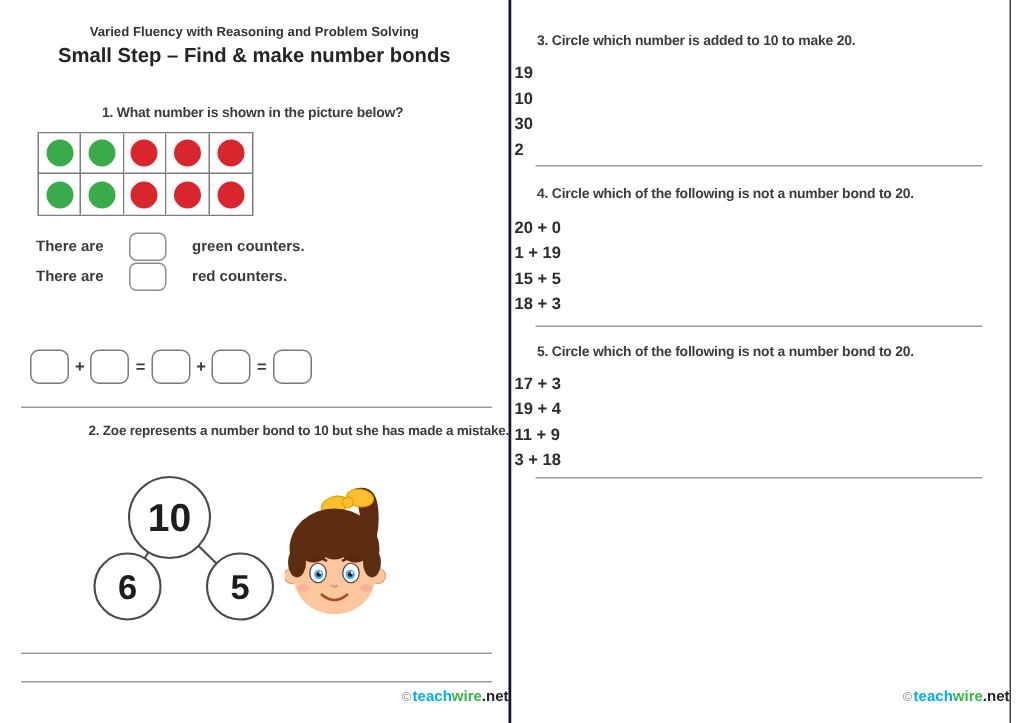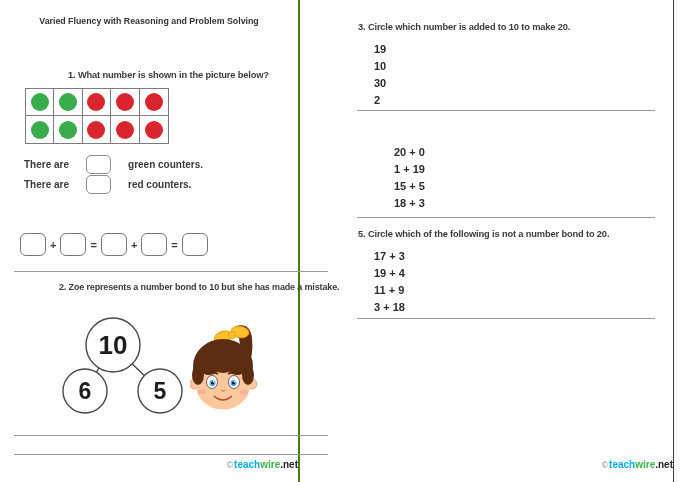--- a/index.html
+++ b/index.html
@@ -1,21 +1,21 @@
 <!DOCTYPE html>
 <html><head>
 <meta charset="utf-8">
 <style>
   * { margin:0; padding:0; box-sizing:border-box; }
   html,body { background:#ffffff; }
   body { font-family:"Liberation Sans", sans-serif; }
   .canvas { position:relative; width:683px; height:482px; background:#ffffff; overflow:hidden; }
 
   .page { position:absolute; top:0; height:482px; background:#ffffff; }
-  .page-left  { left:0;   width:300px; border-right:2px solid #4d7c0f;padding-left:28px; }
+  .page-left  { left:0;   width:341px; border-right:2px solid #0f172a;padding-left:28px; }
   .page-right { left:341px; width:333px; border-right:1px solid #404040; }
 
   .hdr { position:absolute; top:16px; left:0; width:100%; text-align:center;
          font-size:8.8px; font-weight:700; color:#333; }
   .ttl { position:absolute; top:29px; left:0; width:100%; text-align:center;
          font-size:13.5px; font-weight:700; color:#242424; }
 
   .qtext { position:absolute; font-size:9.3px; font-weight:700; color:#3b3b3b;
            letter-spacing:-0.15px; white-space:nowrap; }
 
@@ -47,39 +47,40 @@
 
   .q2block { position:absolute; left:15px; top:282px;margin-left:44px; }
   .q2block .qtext2 { font-size:9px; font-weight:700; color:#3b3b3b;
                      letter-spacing:-0.15px; white-space:nowrap; line-height:11.5px; }
 
   .bond-svg { position:absolute; left:38px; top:310px; }
   .bond-svg text { font-family:"Liberation Sans", sans-serif; font-weight:700; fill:#1d1d1d; }
   .girl-svg { position:absolute; left:190px; top:322px; }
 
   
-  .opts { position:absolute; left:33px; }
+  .opts { position:absolute; left:2px; }
   .opt  { line-height:17px; height:17px; font-size:11px; font-weight:700;
           color:#2c2c2c; white-space:nowrap; }
 
   .footer { position:absolute; top:459px; left:0; width:100%; text-align:right;
             font-size:10px; font-weight:700; }
   .fc { color:#8a8a8a; font-size:8.5px; margin-right:1px; font-weight:400; }
   .ft { color:#00aeef; }
   .fw { color:#39b54a; }
   .fn { color:#252525; }
 </style>
 </head>
 <body>
 
 <div class="canvas">
 
   <div class="page page-left">
 
     <div class="hdr">Varied Fluency with Reasoning and Problem Solving</div>
+    <div class="ttl">Small Step – Find &amp; make number bonds</div>
 
     <div class="qtext" style="left:24px; top:70px;margin-left:44px;">1. What number is shown in the picture below?</div>
 
     <div class="ten-frame">
       <div class="cell">
           <div class="counter green"></div>
         </div>
       <div class="cell">
           <div class="counter green"></div>
         </div>
@@ -201,21 +202,22 @@
 
     <div class="qtext" style="left:17px; top:22px;">3. Circle which number is added to 10 to make 20.</div>
     <div class="opts" style="top:41px;">
       <div class="opt">19</div>
       <div class="opt">10</div>
       <div class="opt">30</div>
       <div class="opt">2</div>
     </div>
     <div class="rule" style="left:16px; top:110px; width:298px;"></div>
 
-    <div class="opts" style="top:144px;margin-left:20px;">
+    <div class="qtext" style="left:17px; top:124px;">4. Circle which of the following is not a number bond to 20.</div>
+    <div class="opts" style="top:144px;">
       <div class="opt">20 + 0</div>
       <div class="opt">1 + 19</div>
       <div class="opt">15 + 5</div>
       <div class="opt">18 + 3</div>
     </div>
     <div class="rule" style="left:16px; top:217px; width:298px;"></div>
 
     <div class="qtext" style="left:17px; top:229px;">5. Circle which of the following is not a number bond to 20.</div>
     <div class="opts" style="top:248px;">
       <div class="opt">17 + 3</div>

